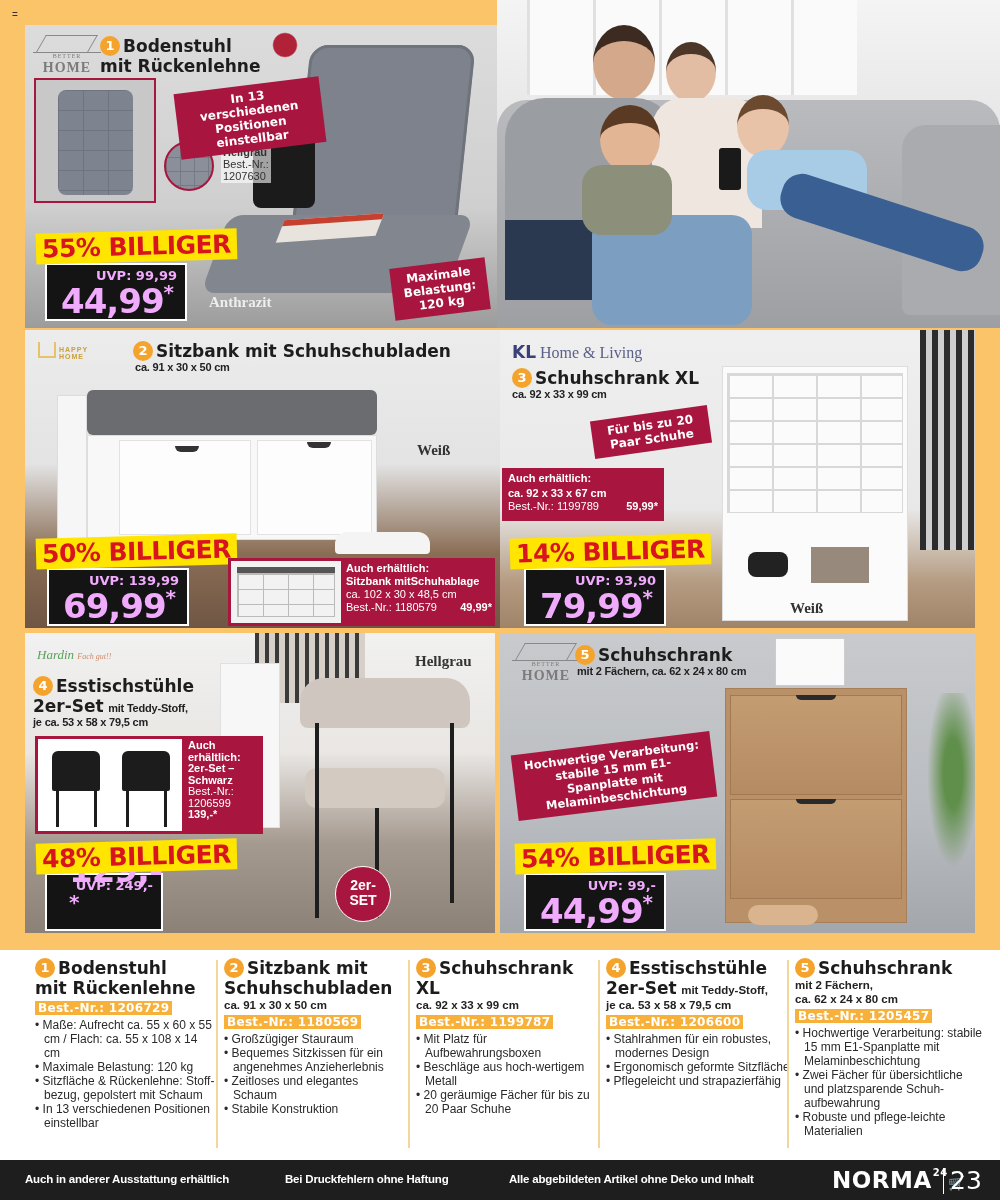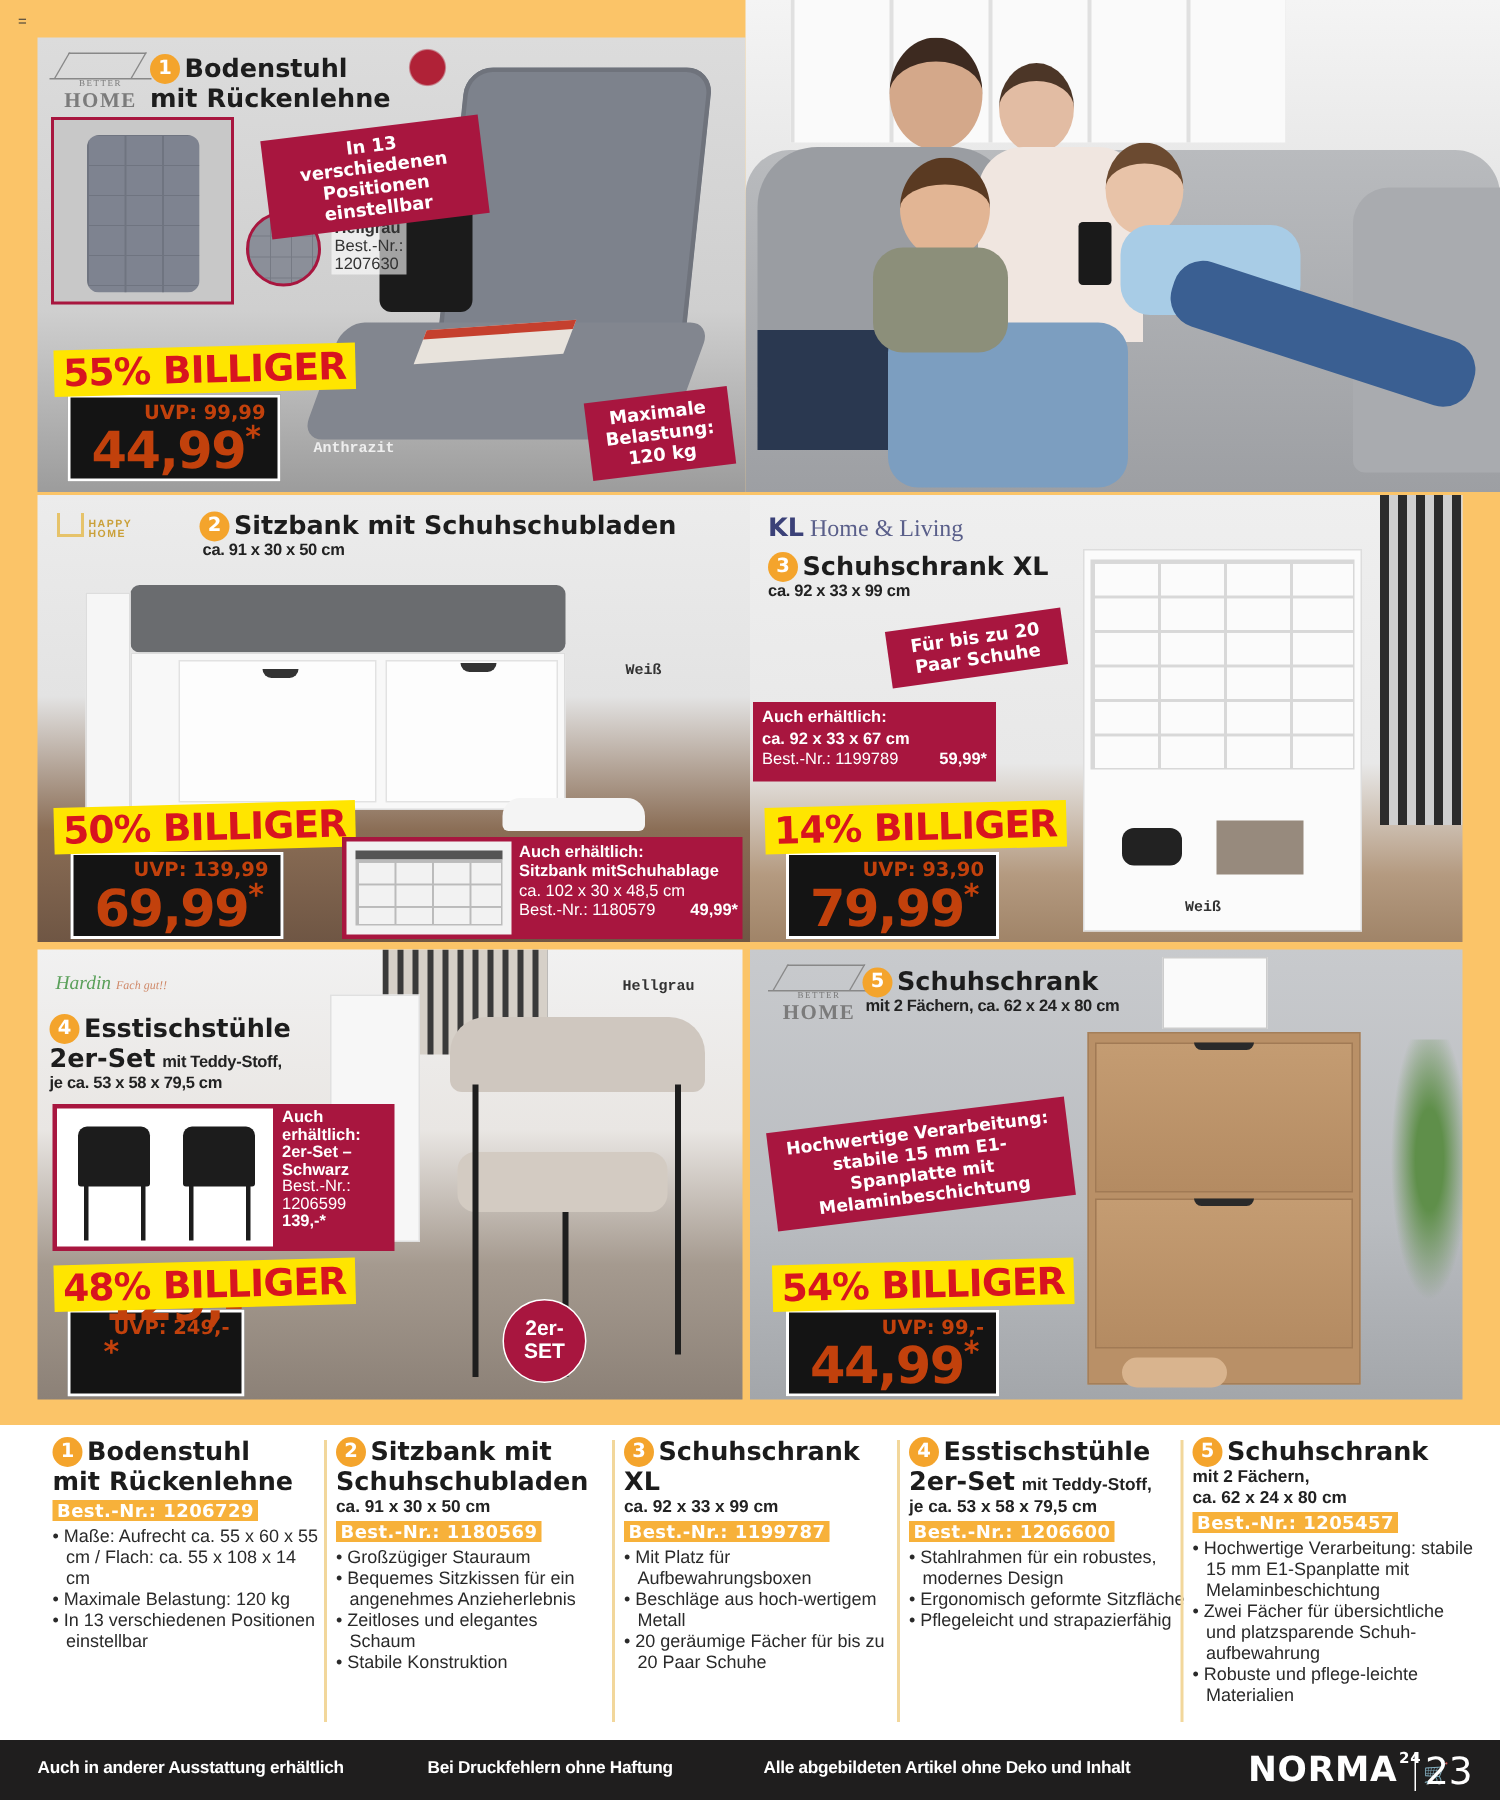--- a/index.html
+++ b/index.html
@@ -4,28 +4,28 @@
 <style>
   *{box-sizing:border-box;margin:0;padding:0}
   html,body{width:1000px;height:1200px;overflow:hidden}
   body{background:#fbc468;font-family:"Liberation Sans",sans-serif;position:relative;color:#1c1c1c}
   .panel{position:absolute;overflow:hidden}
   .title-block{position:absolute;z-index:5}
   .num{display:inline-flex;align-items:center;justify-content:center;width:20px;height:20px;border-radius:50%;background:#f4a42c;color:#fff;font-weight:bold;font-size:13px;vertical-align:2px;margin-right:3px;font-family:"DejaVu Sans",sans-serif}
   .ptitle{font-weight:bold;font-size:17px;color:#1d1d1d;line-height:20px;font-family:"DejaVu Sans",sans-serif}
   .pdim{font-weight:bold;font-size:11px;color:#222;font-family:"Liberation Sans",sans-serif;letter-spacing:-0.2px}
   .billiger{position:absolute;z-index:6;background:#ffe500;color:#d8141f;font-weight:bold;font-size:25px;padding:0 6px;line-height:31px;font-family:"DejaVu Sans",sans-serif;transform:rotate(-1.5deg);letter-spacing:-0.5px;white-space:nowrap}
-  .pricebox{position:absolute;z-index:5;background:#141414;color:#c2410c;width:142px;height:58px;border:2px solid #fff}
+  .pricebox{position:absolute;z-index:5;background:#141414;color:#f0abfc;width:142px;height:58px;border:2px solid #fff}
   .pricebox .uvp{position:absolute;right:8px;top:3px;font-weight:bold;font-size:13px;font-family:"DejaVu Sans",sans-serif}
   .pricebox .price{position:absolute;left:14px;bottom:-2px;font-weight:bold;font-size:34px;font-family:"DejaVu Sans",sans-serif;letter-spacing:-1px}
   .pricebox .star{font-size:20px;vertical-align:14px}
   .stamp{position:absolute;z-index:6;background:#a8163f;color:#fff;font-weight:bold;font-size:12px;text-align:center;line-height:14px;font-family:"DejaVu Sans",sans-serif;padding:5px 12px}
   .also{position:absolute;z-index:6;background:#a8163f;color:#fff;font-size:11px;font-family:"Liberation Sans",sans-serif;padding:4px 6px;line-height:13px}
   .also b{font-weight:bold}
-  .colorlabel{position:absolute;z-index:4;font-size:10px;font-weight:bold;color:#333;font-family:Liberation Mono, monospace}
+  .colorlabel{position:absolute;z-index:4;font-size:15px;font-weight:bold;color:#333;font-family:Liberation Serif, serif}
   .brand-home{position:absolute;z-index:5;text-align:center;font-family:"Liberation Serif",serif;color:#7b7b7b}
   .brand-home .roof{width:68px;height:18px;margin:0 auto;border-bottom:1px solid #888;position:relative}
   .brand-home .roof:before{content:"";position:absolute;left:8px;right:8px;bottom:0;height:16px;border-left:1px solid #888;border-top:1px solid #888;transform:skewX(-30deg);border-right:1px solid #888}
   .brand-home .better{font-size:6px;letter-spacing:1px}
   .brand-home .home{font-size:14px;font-weight:bold;letter-spacing:1px;line-height:18px}
 
   
   #p1{left:25px;top:25px;width:472px;height:303px;background:linear-gradient(180deg,#dcdcdc 0%,#cfcfcf 60%,#9c9c9c 100%)}
   #p-family{left:497px;top:0;width:503px;height:328px;background:linear-gradient(180deg,#f4f4f4 0%,#e6e6e6 40%,#a9acb0 100%)}
   #p2{left:25px;top:330px;width:556px;height:298px;background:linear-gradient(180deg,#ececec 0%,#e3e3e3 45%,#8a6d55 75%,#6f5644 100%)}
@@ -274,20 +274,21 @@
 
 <div id="details">
 
   <div class="dcol" style="left:35px;width:180px">
     <div class="dtitle"><span class="num">1</span><span>Bodenstuhl</span></div>
     <div class="dtitle">mit Rückenlehne</div>
     <div class="best">Best.-Nr.: 1206729</div>
     <ul class="dlist">
       <li>Maße: Aufrecht ca. 55 x 60 x 55 cm / Flach: ca. 55 x 108 x 14 cm</li>
       <li>Maximale Belastung: 120 kg</li>
+      <li>Sitzfläche &amp; Rückenlehne: Stoff-bezug, gepolstert mit Schaum</li>
       <li>In 13 verschiedenen Positionen einstellbar</li>
     </ul>
   </div>
 
   <div class="dcol" style="left:224px;width:180px">
     <div class="sep"></div>
     <div class="dtitle"><span class="num">2</span><span>Sitzbank mit</span></div>
     <div class="dtitle">Schuhschubladen</div>
     <div class="dsub">ca. 91 x 30 x 50 cm</div>
     <div class="best">Best.-Nr.: 1180569</div>

